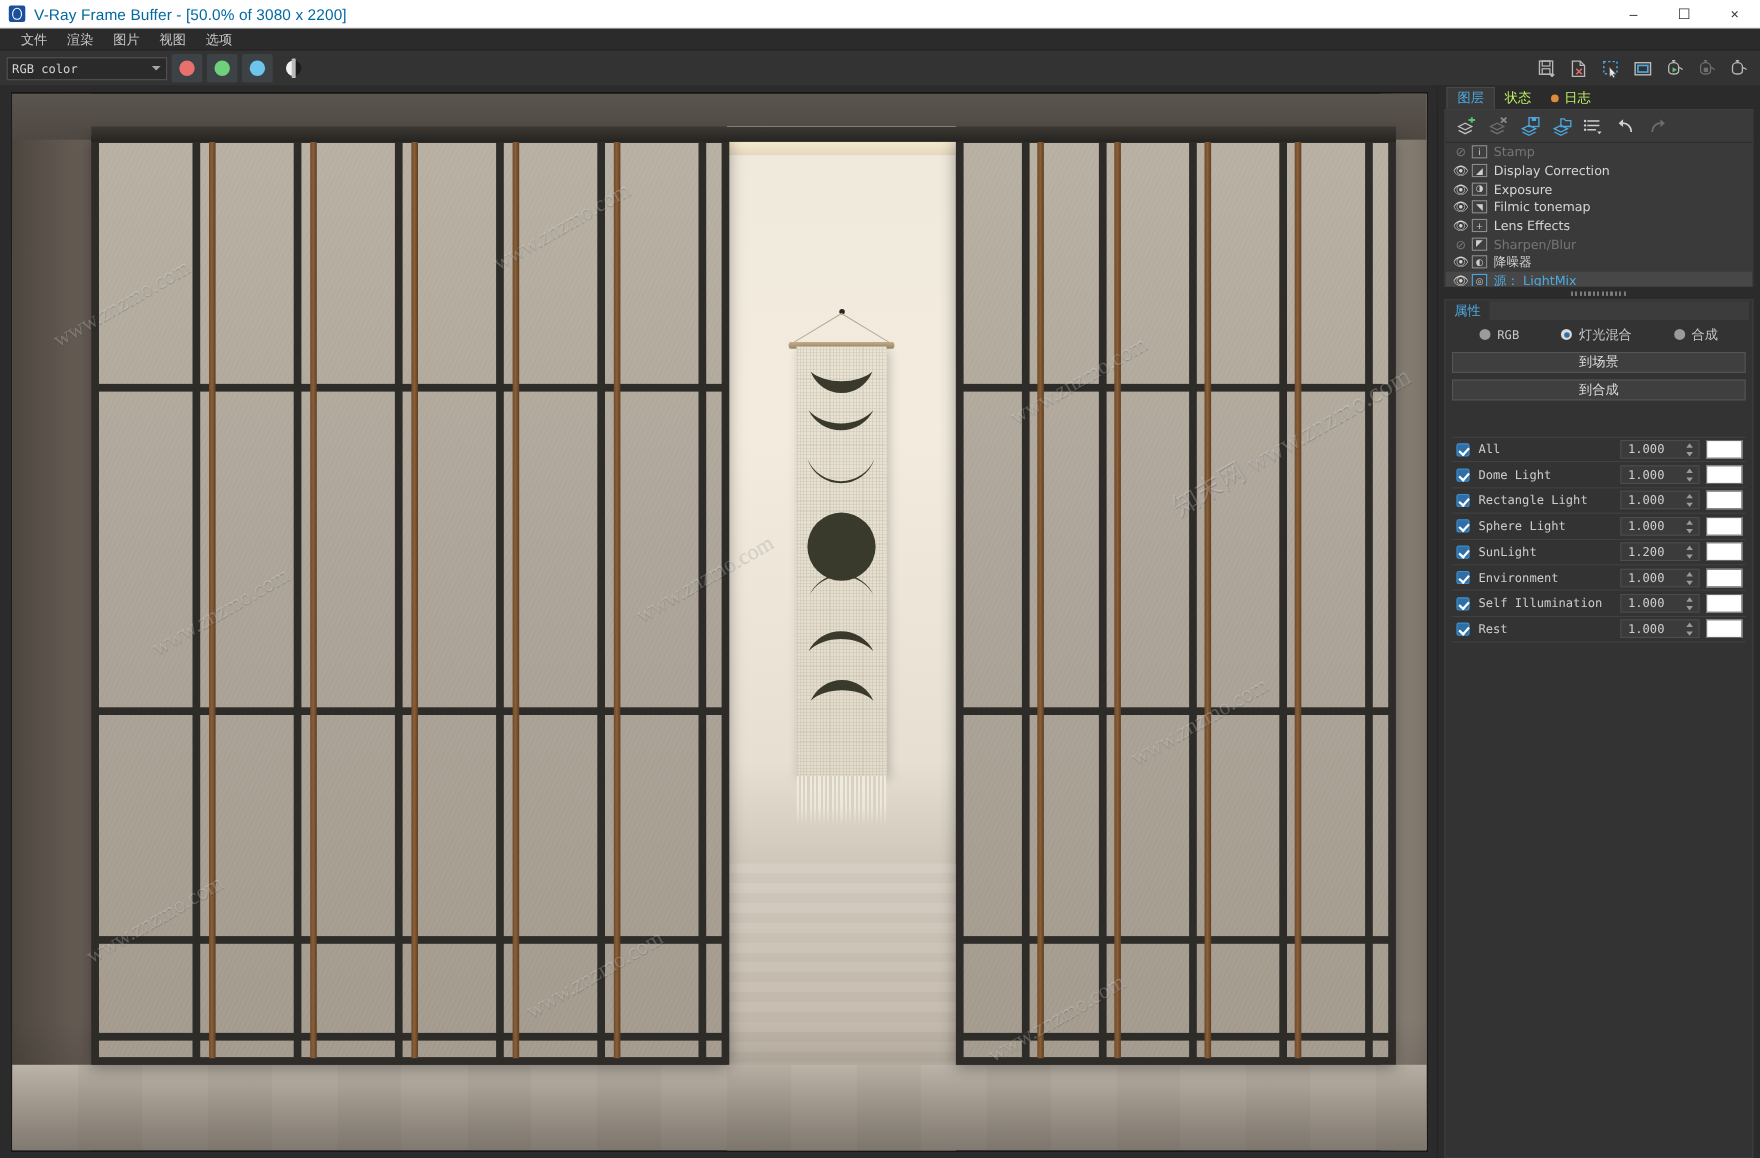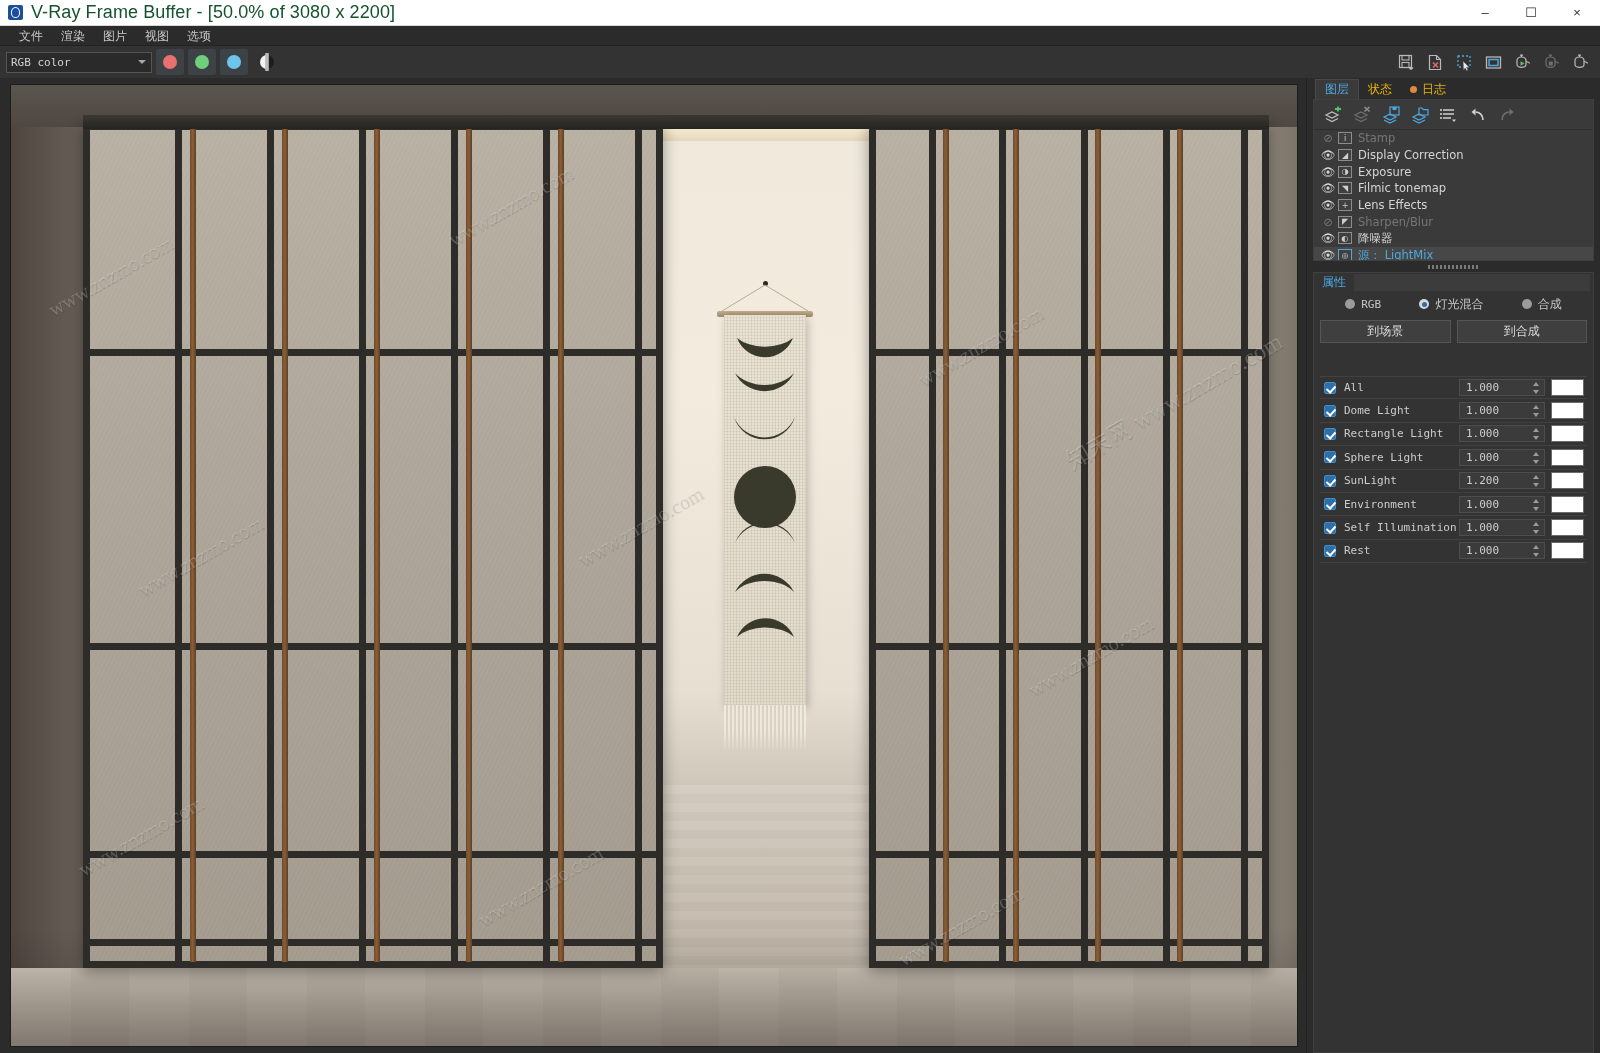--- a/index.html
+++ b/index.html
@@ -6,21 +6,21 @@
   html,body { width:1600px; height:1053px; overflow:hidden; background:#2b2b2b;
     font-family:"Liberation Sans", sans-serif; -webkit-font-smoothing:antialiased; }
 
   
   .titlebar{ height:26px; background:#ffffff; display:flex; align-items:center;
     border-bottom:1px solid #d8d8d8; }
   .tb-icon{ width:15px; height:15px; margin-left:8px; margin-right:8px; background:#1b4f9c;
     border-radius:2px; position:relative; flex:none; }
   .tb-icon::after{ content:""; position:absolute; left:3px; top:2px; width:9px; height:11px;
     border:1.6px solid #fff; border-radius:50% 50% 45% 45%; box-sizing:border-box; }
-  .tb-title{ font-size:18px; color:#14532d; letter-spacing:.1px; }
+  .tb-title{ font-size:14px; color:#0369a1; letter-spacing:.1px; }
   .tb-spacer{ flex:1; }
   .wbtn{ width:46px; height:26px; display:flex; align-items:center; justify-content:center;
     color:#333; font-size:13px; }
 
   
   .menubar{ height:20px; background:#2b2b2b; display:flex; align-items:center;
     padding-left:10px; border-bottom:1px solid #222; }
   .menu-item{ font-size:12px; color:#c8c8c8; padding:0 9px; line-height:20px;
     font-family:"DejaVu Sans", sans-serif; }
 
@@ -113,21 +113,21 @@
 
   
   .wm{ position:absolute; color:rgba(255,255,255,.24); font-size:20px; white-space:nowrap;
     transform:rotate(-30deg); font-family:"Liberation Serif", serif; pointer-events:none;
     text-shadow:0 1px 1px rgba(0,0,0,.18); }
 
   
   .rpanel{ width:294px; background:#2b2b2b; display:flex; flex-direction:column;
     border-left:1px solid #212121; }
   .rtabs{ height:21px; display:flex; align-items:flex-end; background:#2b2b2b; padding-left:8px; }
-  .rtab{ height:20px; padding:0 9px; font-size:12px; color:#eab308; display:flex;
+  .rtab{ height:20px; padding:0 9px; font-size:12px; color:#bef264; display:flex;
     align-items:center; gap:5px; font-family:"DejaVu Sans", sans-serif; }
   .rtab.active{ background:#3a3a3a; color:#4ea8e0; border-top:1px solid #4a4a4a;
     border-left:1px solid #4a4a4a; border-right:1px solid #4a4a4a;justify-content:flex-end; }
   .rtab .dot{ width:7px;height:7px;border-radius:50%;background:#e08a3c; display:inline-block;}
   .layers-box{ background:#333; margin:0 6px; border:1px solid #3f3f3f; }
   .ltoolbar{ height:30px; display:flex; align-items:center; padding-left:6px; gap:3px;
     background:#3a3a3a; border-bottom:1px solid #2e2e2e;}
   .lbtn{ width:26px;height:24px;display:flex;align-items:center;justify-content:center;border-radius:2px;}
   .llist{ background:#3a3a3a; height:130px; overflow:hidden; }
   .lrow{ height:16.7px; display:flex; align-items:center; font-size:11.5px; color:#d5d5d5;
@@ -155,32 +155,32 @@
     font-family:"DejaVu Sans Mono", monospace; }
   .radio .rd{ width:10px;height:10px;border-radius:50%;background:#9b9b9b;position:relative;}
   .radio.on .rd{ background:#d8d8d8; }
   .radio.on .rd::after{ content:"";position:absolute;inset:2.5px;border-radius:50%;background:#2e6fa8;}
   .radio .cn{ font-family:"DejaVu Sans", sans-serif; font-size:12px; }
   .btnrow{ display:flex; gap:5px; padding:3px 6px 0 6px; }
   .pbtn{ height:22px; background:#3f3f3f; border:1px solid #555; color:#dcdcdc; font-size:12px;
     display:flex; align-items:center; justify-content:center; gap:5px; flex:1;
     font-family:"DejaVu Sans", sans-serif; }
   .pbtn.narrow{ flex:0 0 34px; }
-  .btnrow2{ display:flex; gap:6px; padding:4px 6px 6px 6px; }
+  .btnrow2{ display:flex; gap:6px; padding:4px 6px 6px 6px;flex-direction:column; }
   .btnrow2 .pbtn{ height:23px; }
 
   .lightlist{ padding:0 6px;margin-top:27px; }
   .lrow2{ height:23.4px; display:flex; align-items:center; border-bottom:1px solid #414141; }
   .lrow2:first-child{ border-top:1px solid #414141; }
   .cb{ width:12px;height:12px;background:#2e6fa8;border:1px solid #3f8fcc;margin:0 8px 0 4px;
     position:relative; flex:none; border-radius:2px;}
   .cb::after{ content:"";position:absolute;left:3px;top:1px;width:4px;height:7px;
     border:solid #fff;border-width:0 2px 2px 0;transform:rotate(42deg);}
   .lname2{ flex:1; font-size:11px; color:#cdcdcd; font-family:"DejaVu Sans Mono", monospace; }
-  .spin{ width:86px;height:17px;background:#3b3b3b;border:1px solid #4d4d4d;display:flex;
+  .spin{ width:72px;height:17px;background:#3b3b3b;border:1px solid #4d4d4d;display:flex;
     align-items:center; position:relative; }
   .spin span{ font-size:11px; color:#cfcfcf; padding-left:6px; font-family:"DejaVu Sans Mono", monospace;}
   .spin .ar{ position:absolute; right:4px; top:2px; width:7px; height:12px;
     display:flex; flex-direction:column; justify-content:space-between; }
   .spin .ar i{ width:0;height:0;border-left:3.5px solid transparent;border-right:3.5px solid transparent;}
   .spin .ar i:first-child{ border-bottom:4px solid #9a9a9a; }
   .spin .ar i:last-child{ border-top:4px solid #9a9a9a; }
   .swatch{ width:33px;height:17px;background:#fff;border:1px solid #6a6a6a; margin-left:6px; margin-right:3px;}
 
   .brand{ text-align:center; padding-top:34px; }

